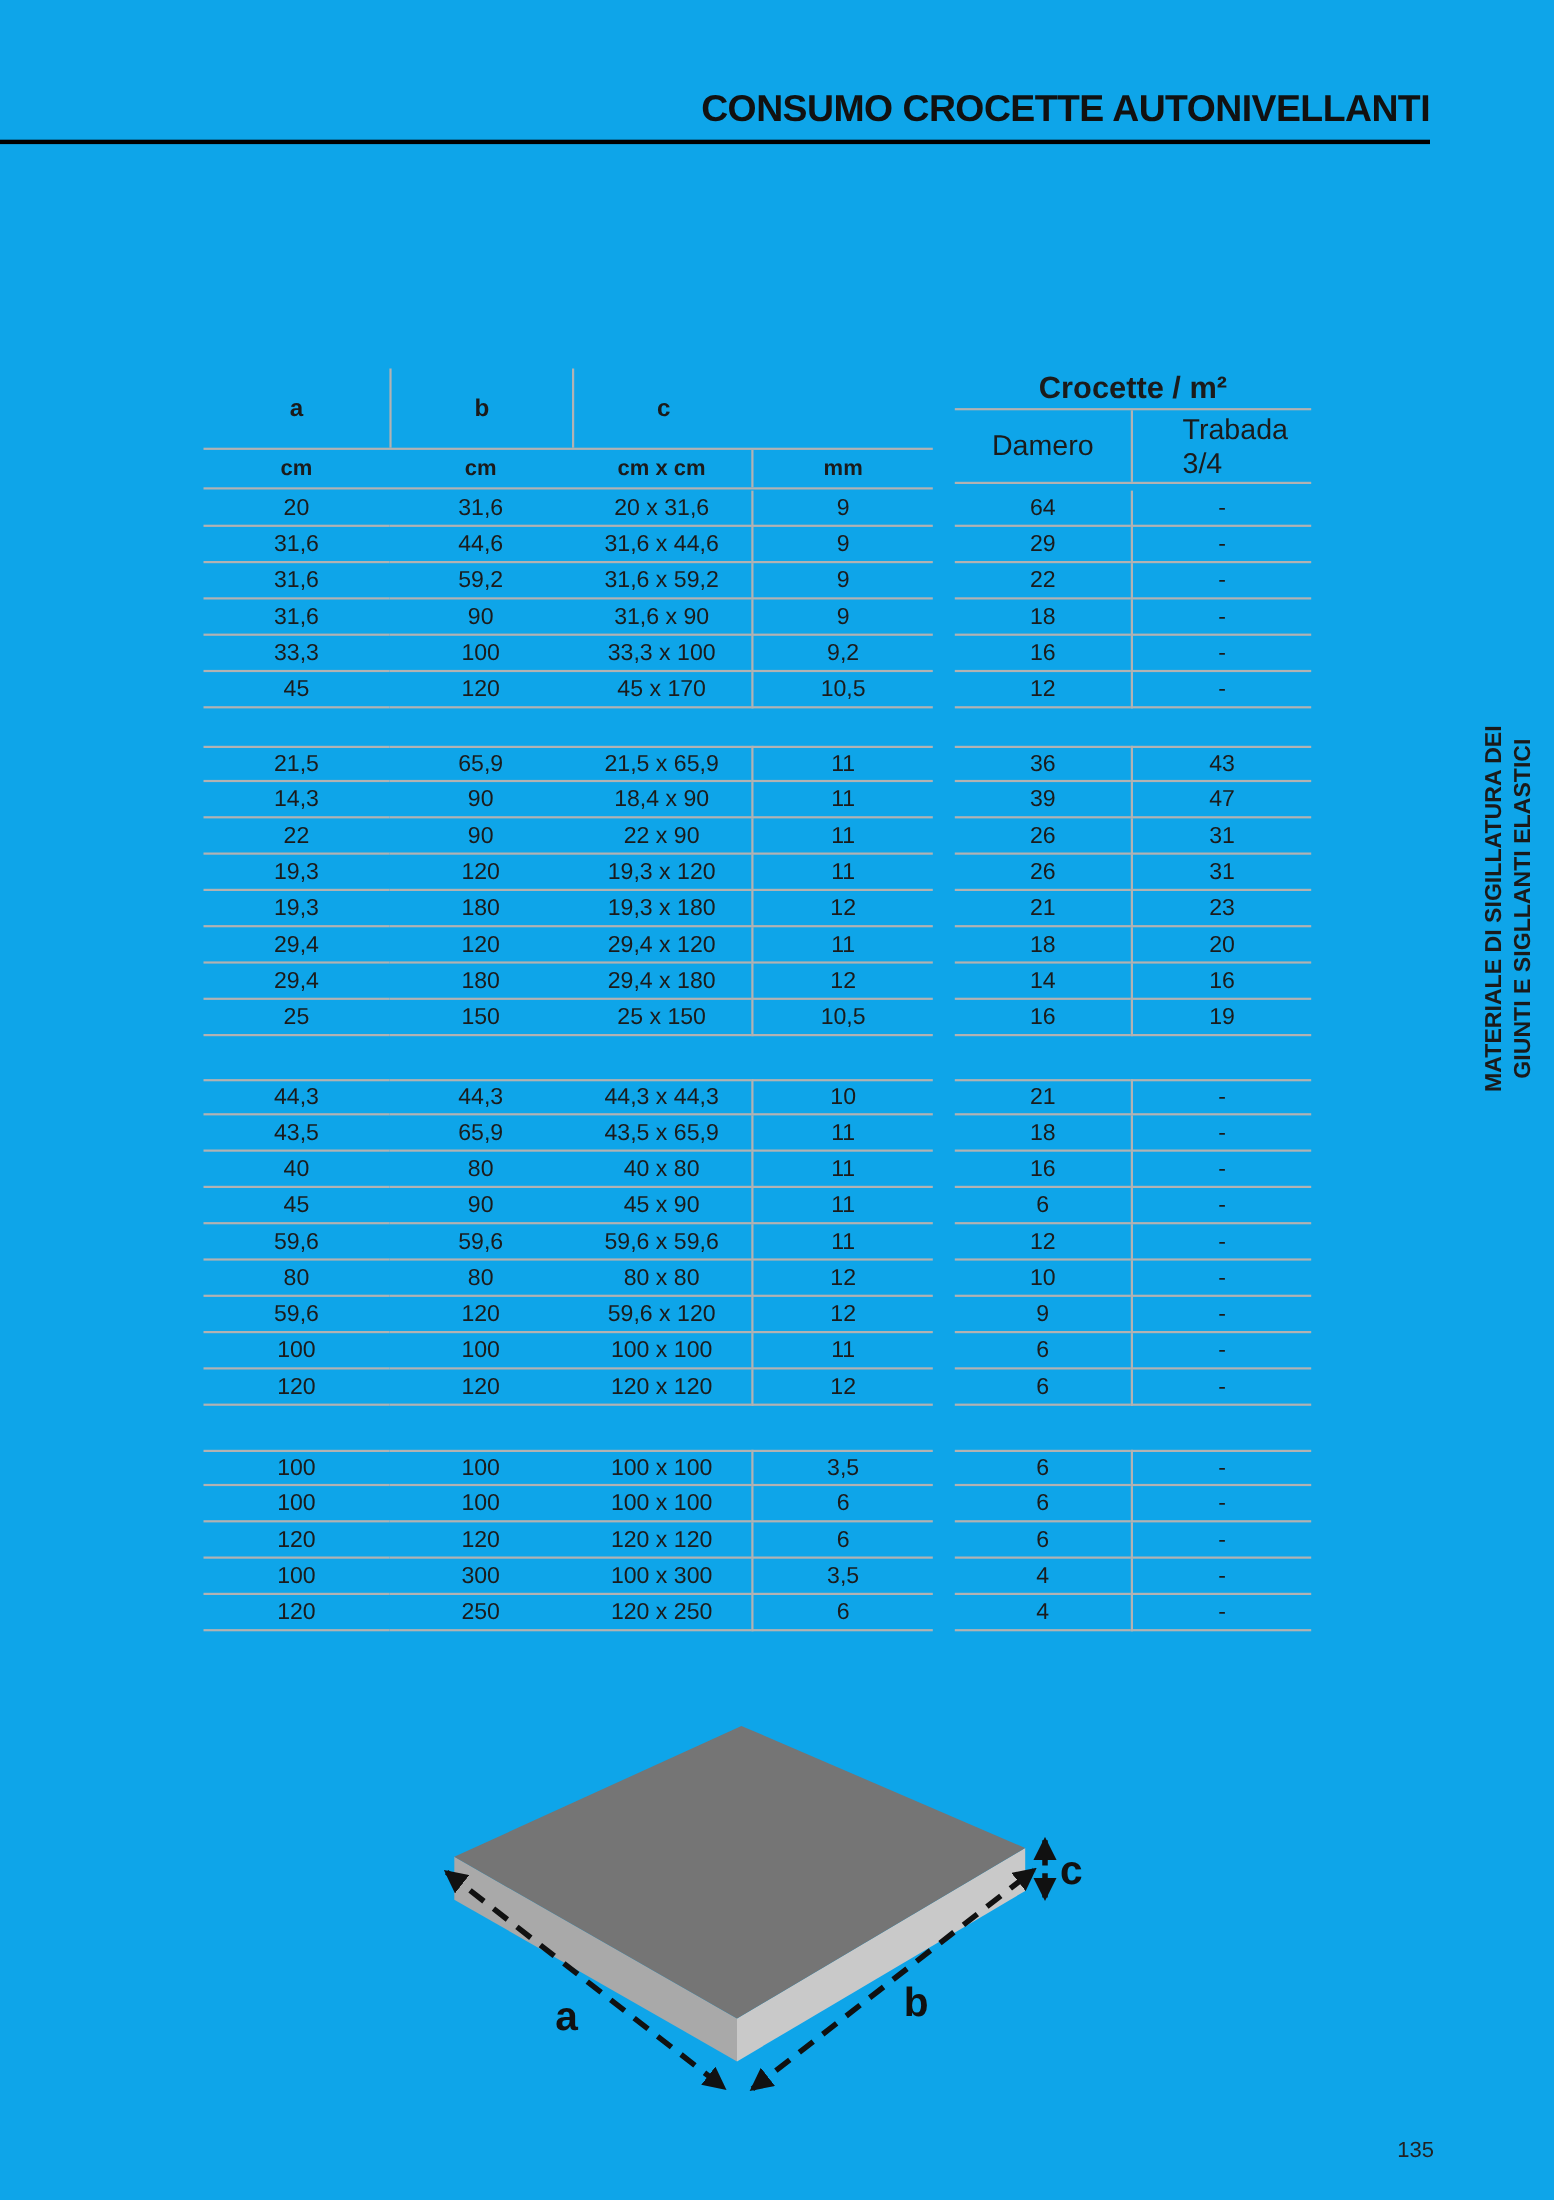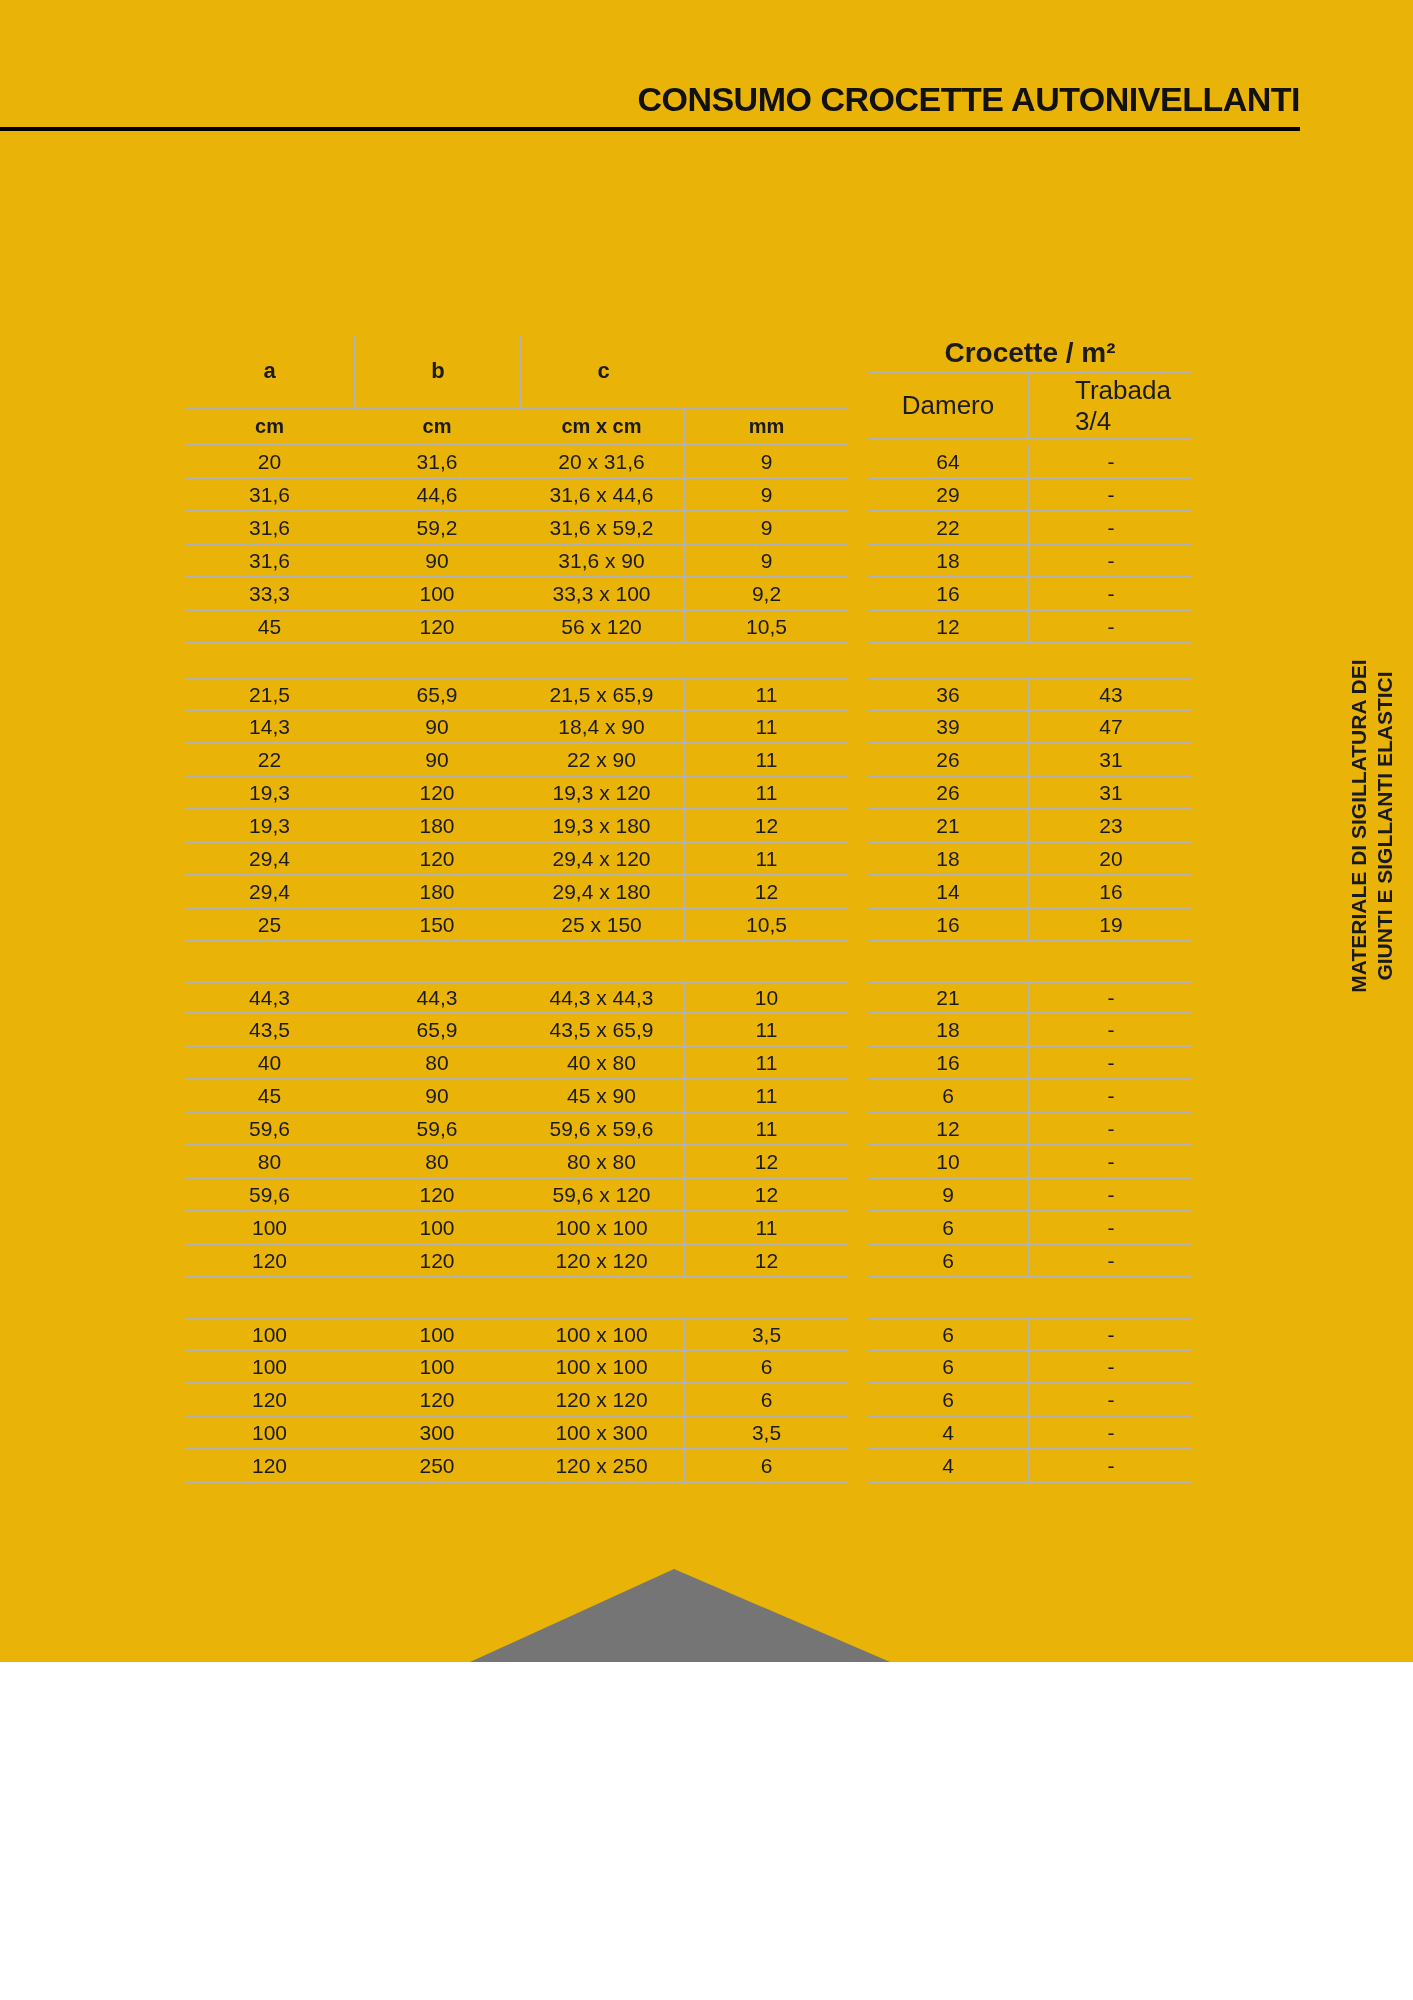--- a/index.html
+++ b/index.html
@@ -1,17 +1,17 @@
 <!DOCTYPE html>
 <html><head>
 <meta charset="utf-8">
 <style>
   html,body{margin:0;padding:0;background:#ffffff;}
   .page{
-    position:relative;width:1413px;height:1662px;background:#eab308;overflow:hidden;
+    position:relative;width:1413px;height:2000px;background:#0ea5e9;overflow:hidden;
     font-family:"Liberation Sans", sans-serif;color:#1b1b1b;
   }
   
   .page-title{
     position:absolute;top:79px;left:0;width:1300px;height:40px;line-height:40px;
     text-align:right;font-size:34px;font-weight:bold;letter-spacing:-0.5px;color:#111;
     white-space:nowrap;
   }
   .title-rule{position:absolute;left:0;top:127px;width:1300px;height:4px;background:#000;}
   
@@ -126,21 +126,21 @@
             <div class="tcell col-b">100</div>
             <div class="tcell col-ab">33,3 x 100</div>
             <div class="tcell col-c">9,2</div>
             <div class="col-gap"></div>
             <div class="tcell col-dam">16</div>
             <div class="tcell col-tra">-</div>
           </div>
           <div class="trow">
             <div class="tcell col-a">45</div>
             <div class="tcell col-b">120</div>
-            <div class="tcell col-ab">56 x 120</div>
+            <div class="tcell col-ab">45 x 170</div>
             <div class="tcell col-c">10,5</div>
             <div class="col-gap"></div>
             <div class="tcell col-dam">12</div>
             <div class="tcell col-tra">-</div>
           </div>
         </div>
         <div class="tgroup has-top" style="top: 343px;">
           <div class="trow first">
             <div class="tcell col-a">21,5</div>
             <div class="tcell col-b">65,9</div>

